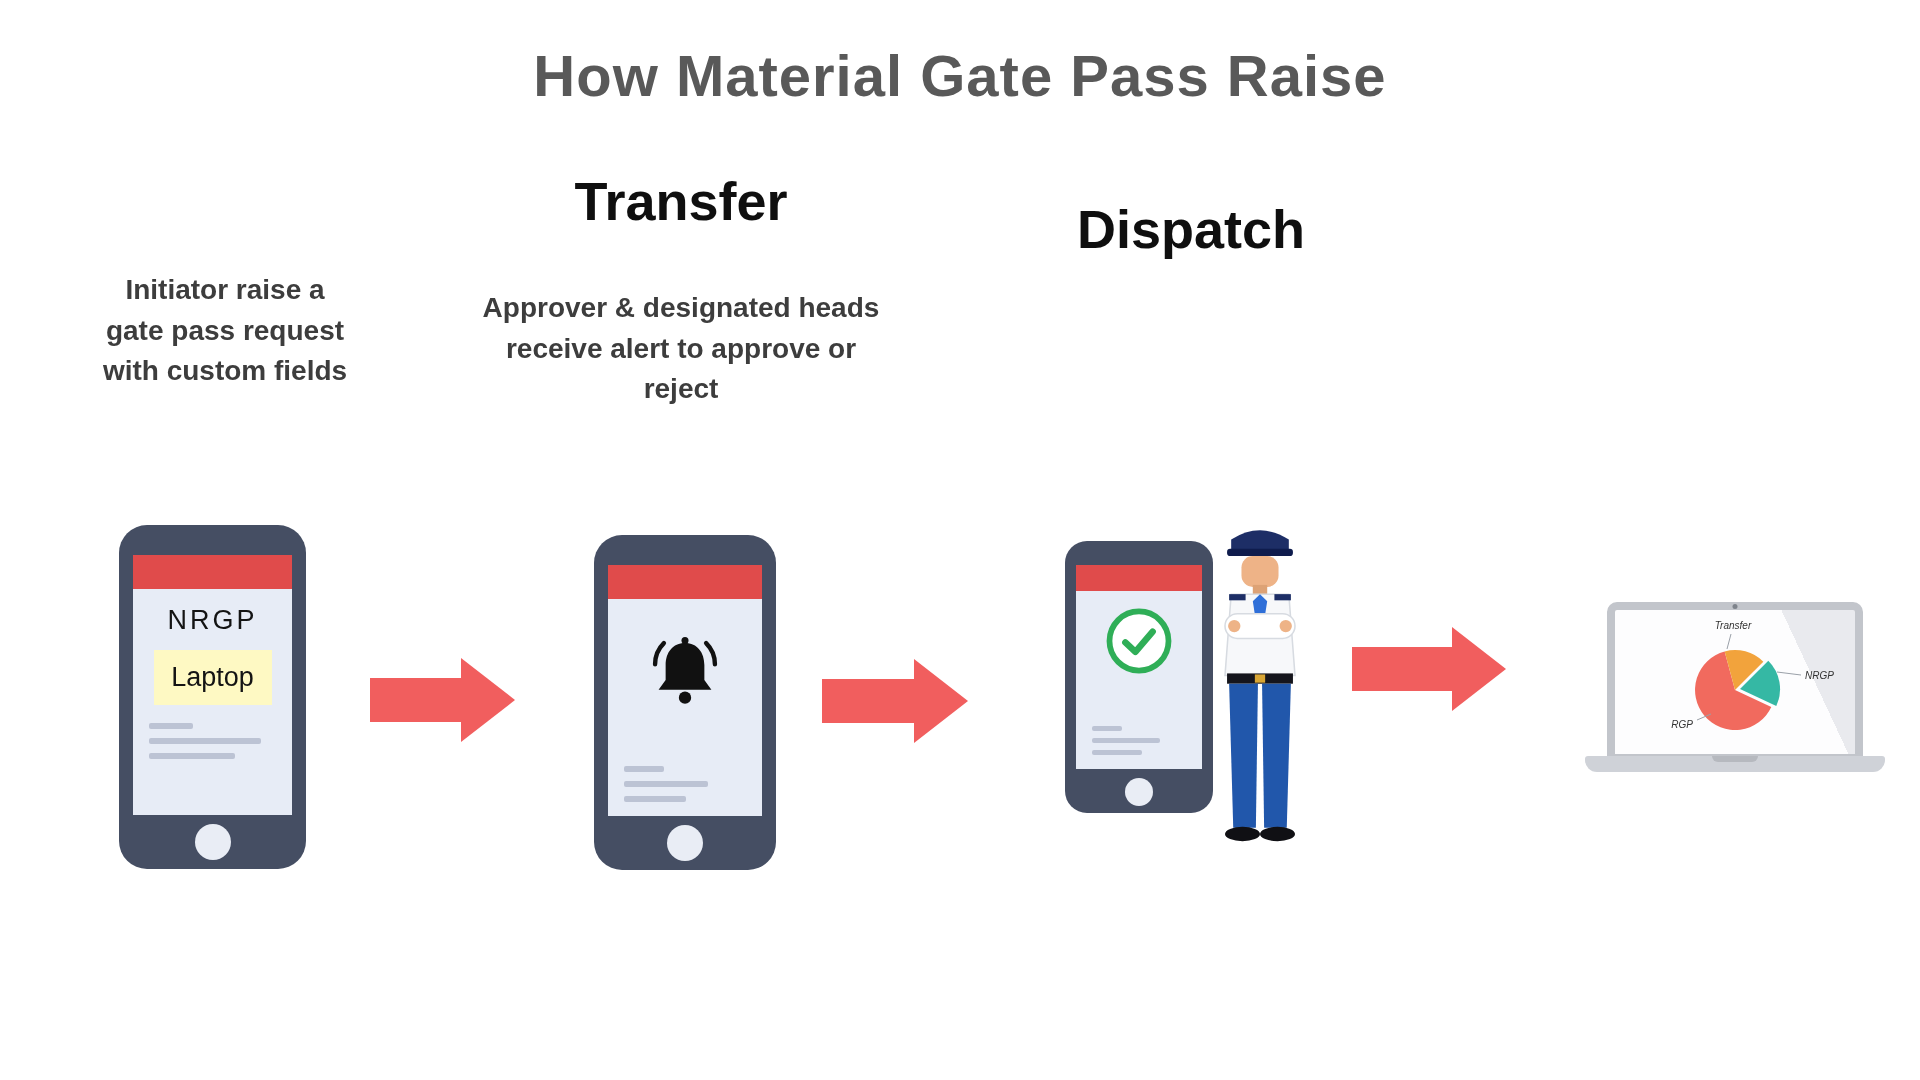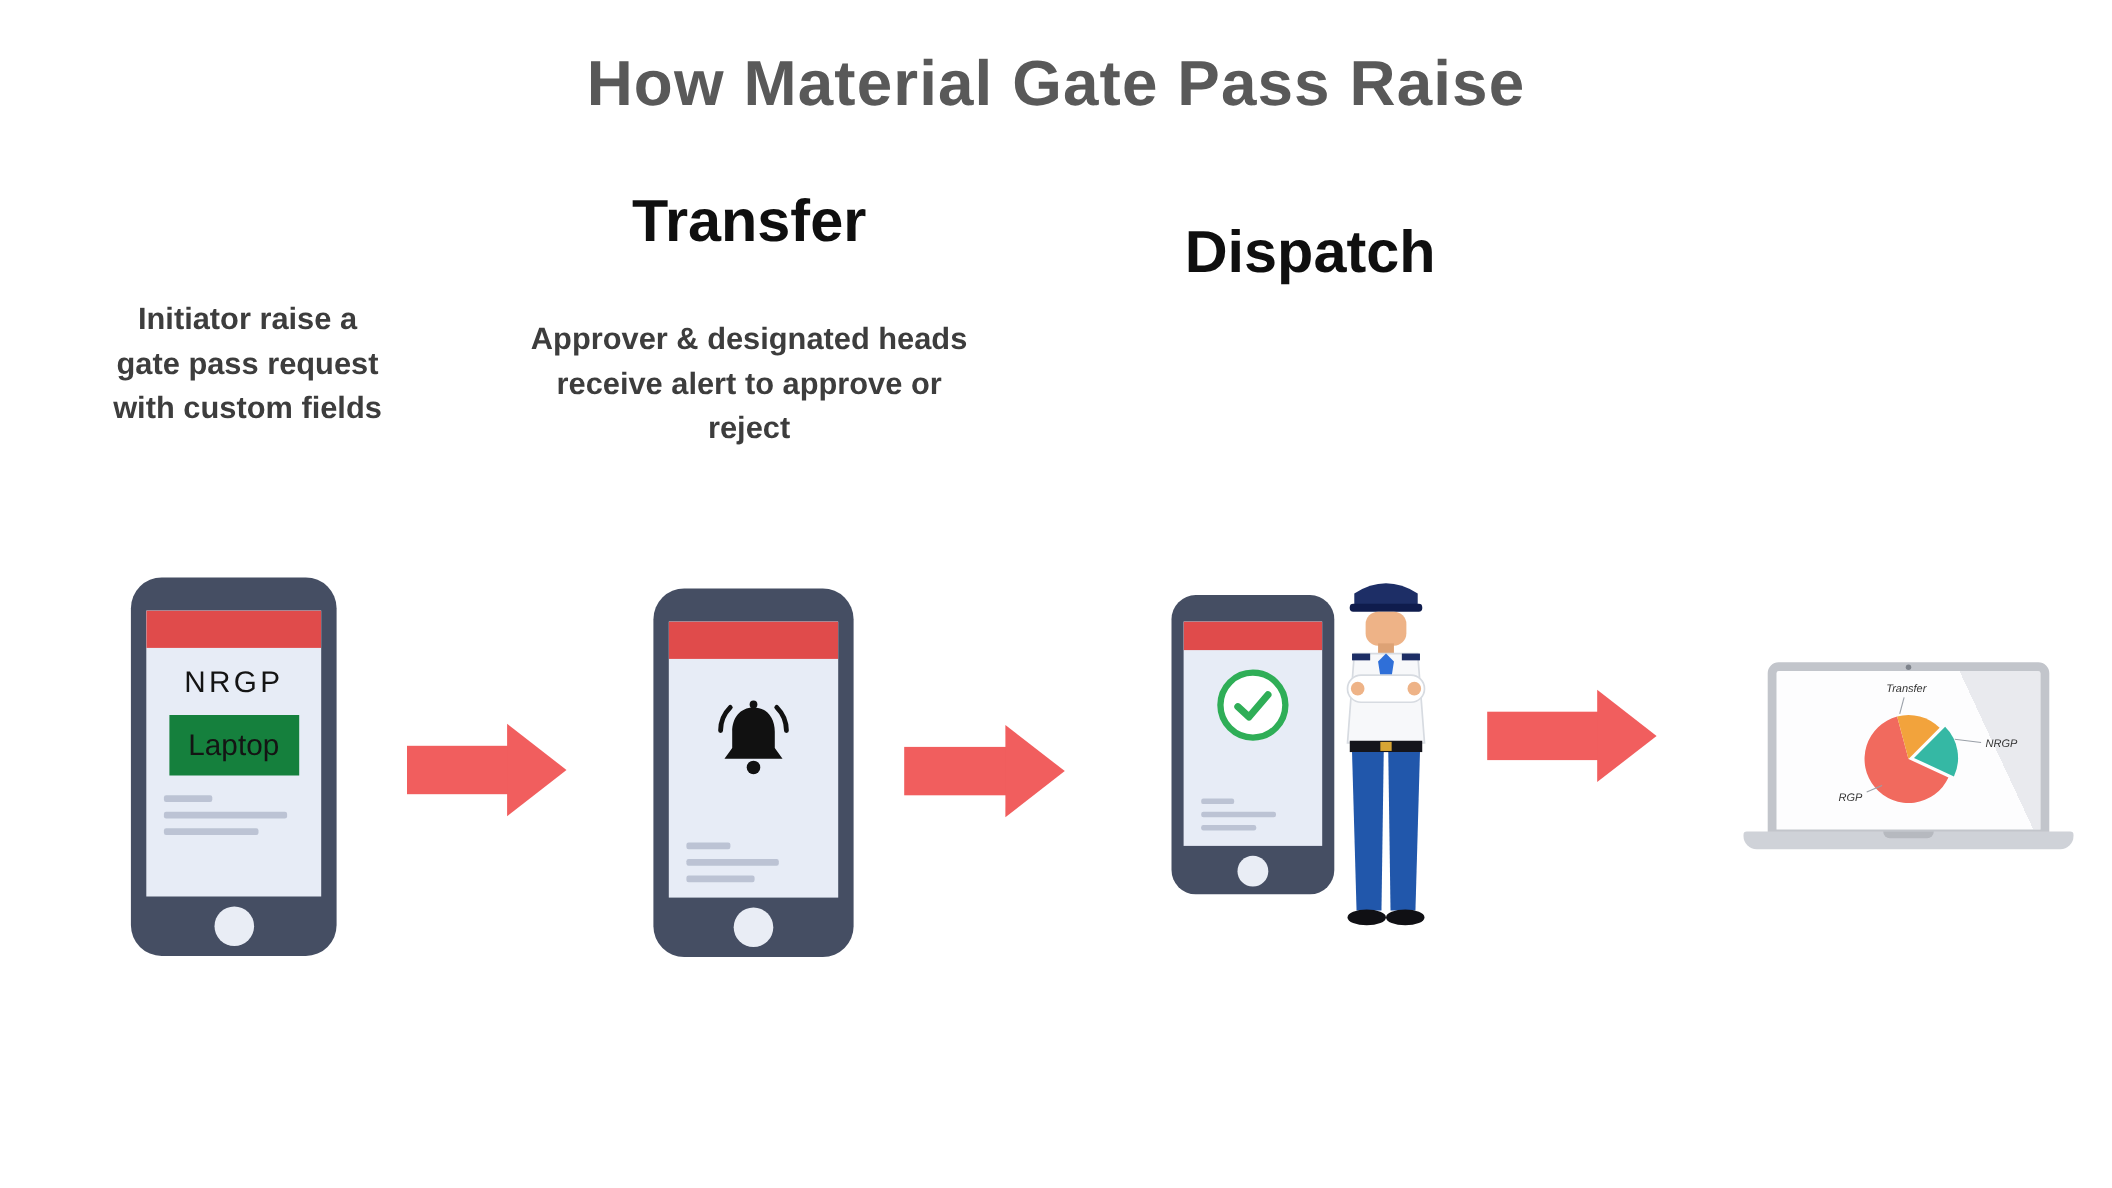--- a/index.html
+++ b/index.html
@@ -44,21 +44,21 @@
   .home {
     position:absolute; left:50%; bottom:9px; transform:translateX(-50%);
     width:36px; height:36px; background:#e9edf5; border-radius:50%;
   }
   #phone-dispatch .home { width:28px; height:28px; bottom:7px; }
 
   .pass-type {
     margin-top:16px; text-align:center; font-size:27px; color:#141414; letter-spacing:3px;
   }
   .item-box {
-    margin:14px auto 0; width:118px; background:#15803d; text-align:center;
+    margin:14px auto 0; width:118px; background:#fef9c3; text-align:center;
     font-size:27px; padding:12px 0; color:#141414;
   }
   .lines { position:absolute; left:16px; bottom:14px; }
   .line  { height:6px; background:#bcc3d4; margin-top:9px; border-radius:2px; }
   #phone-dispatch .line { height:5px; margin-top:7px; }
 
   .bell-wrap  { margin-top:30px; display:flex; justify-content:center; }
   .check-wrap { margin-top:14px; display:flex; justify-content:center; }
 
   

